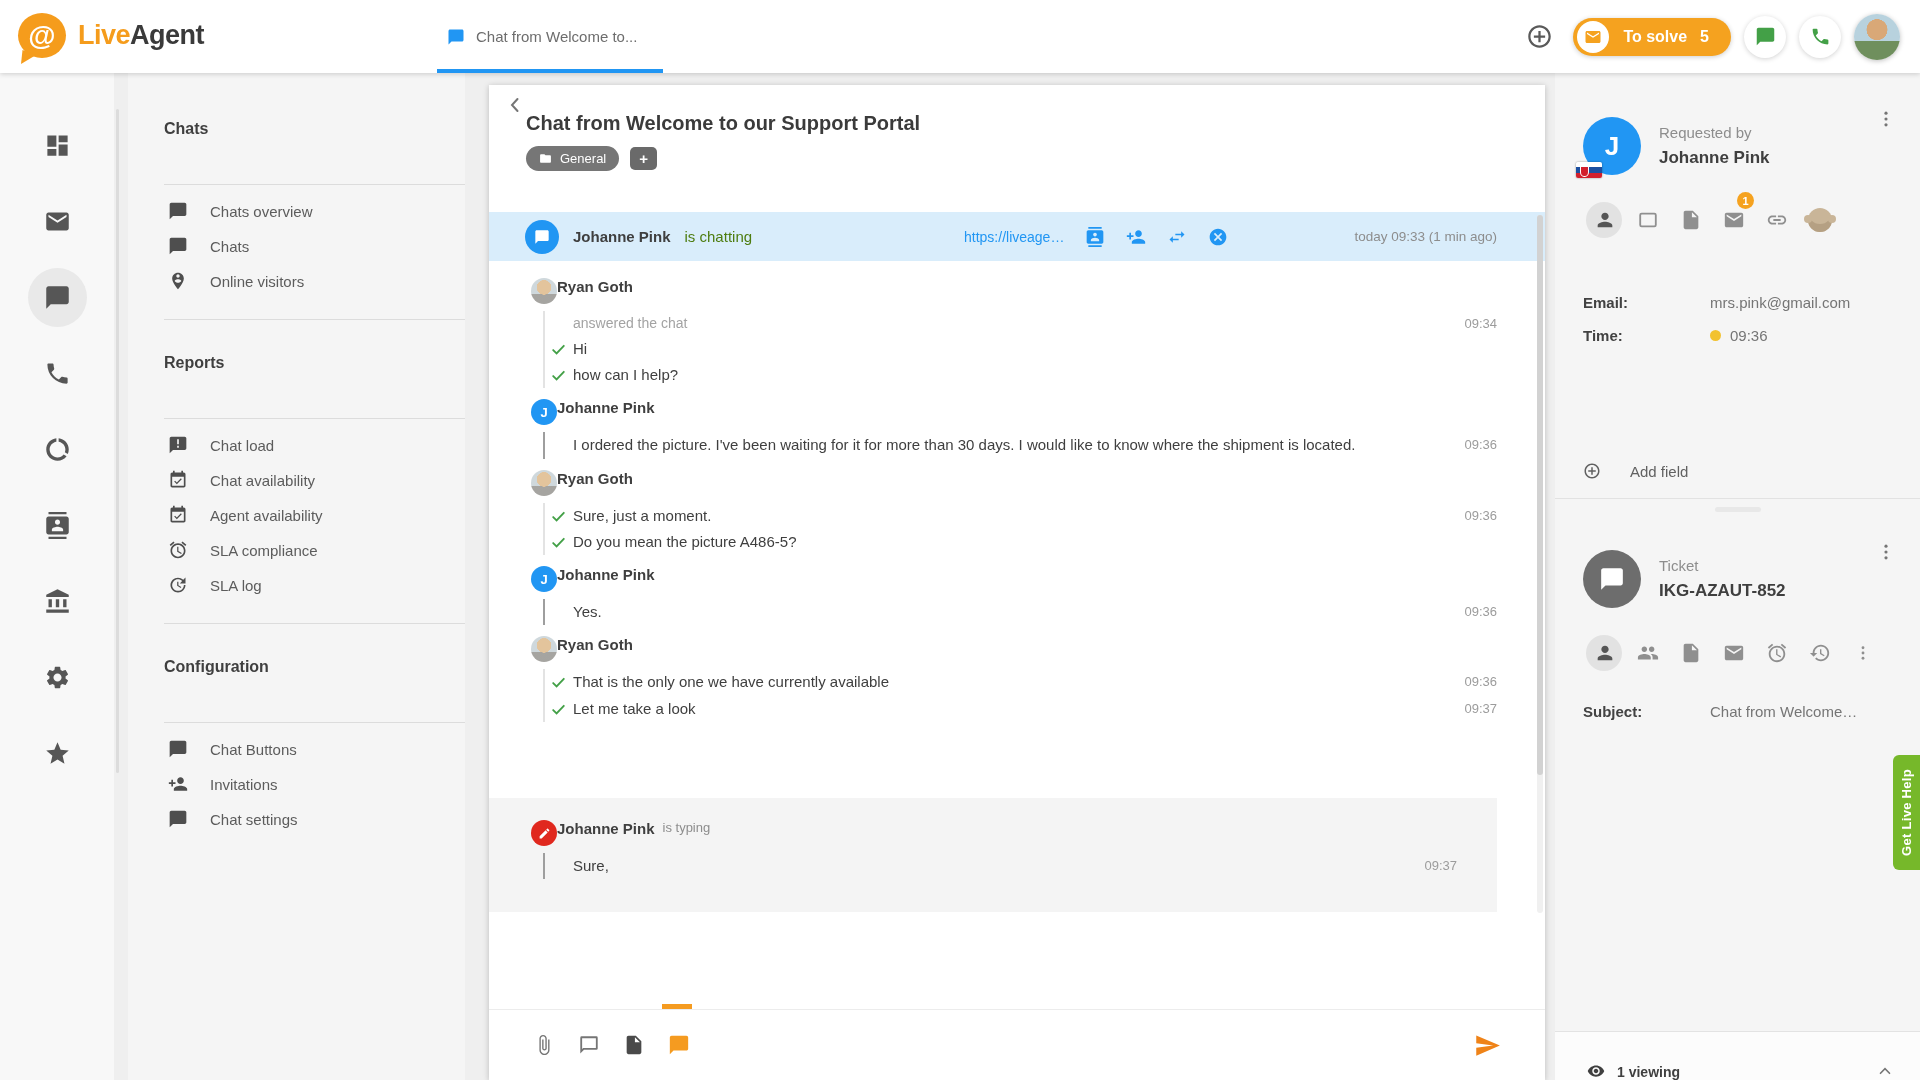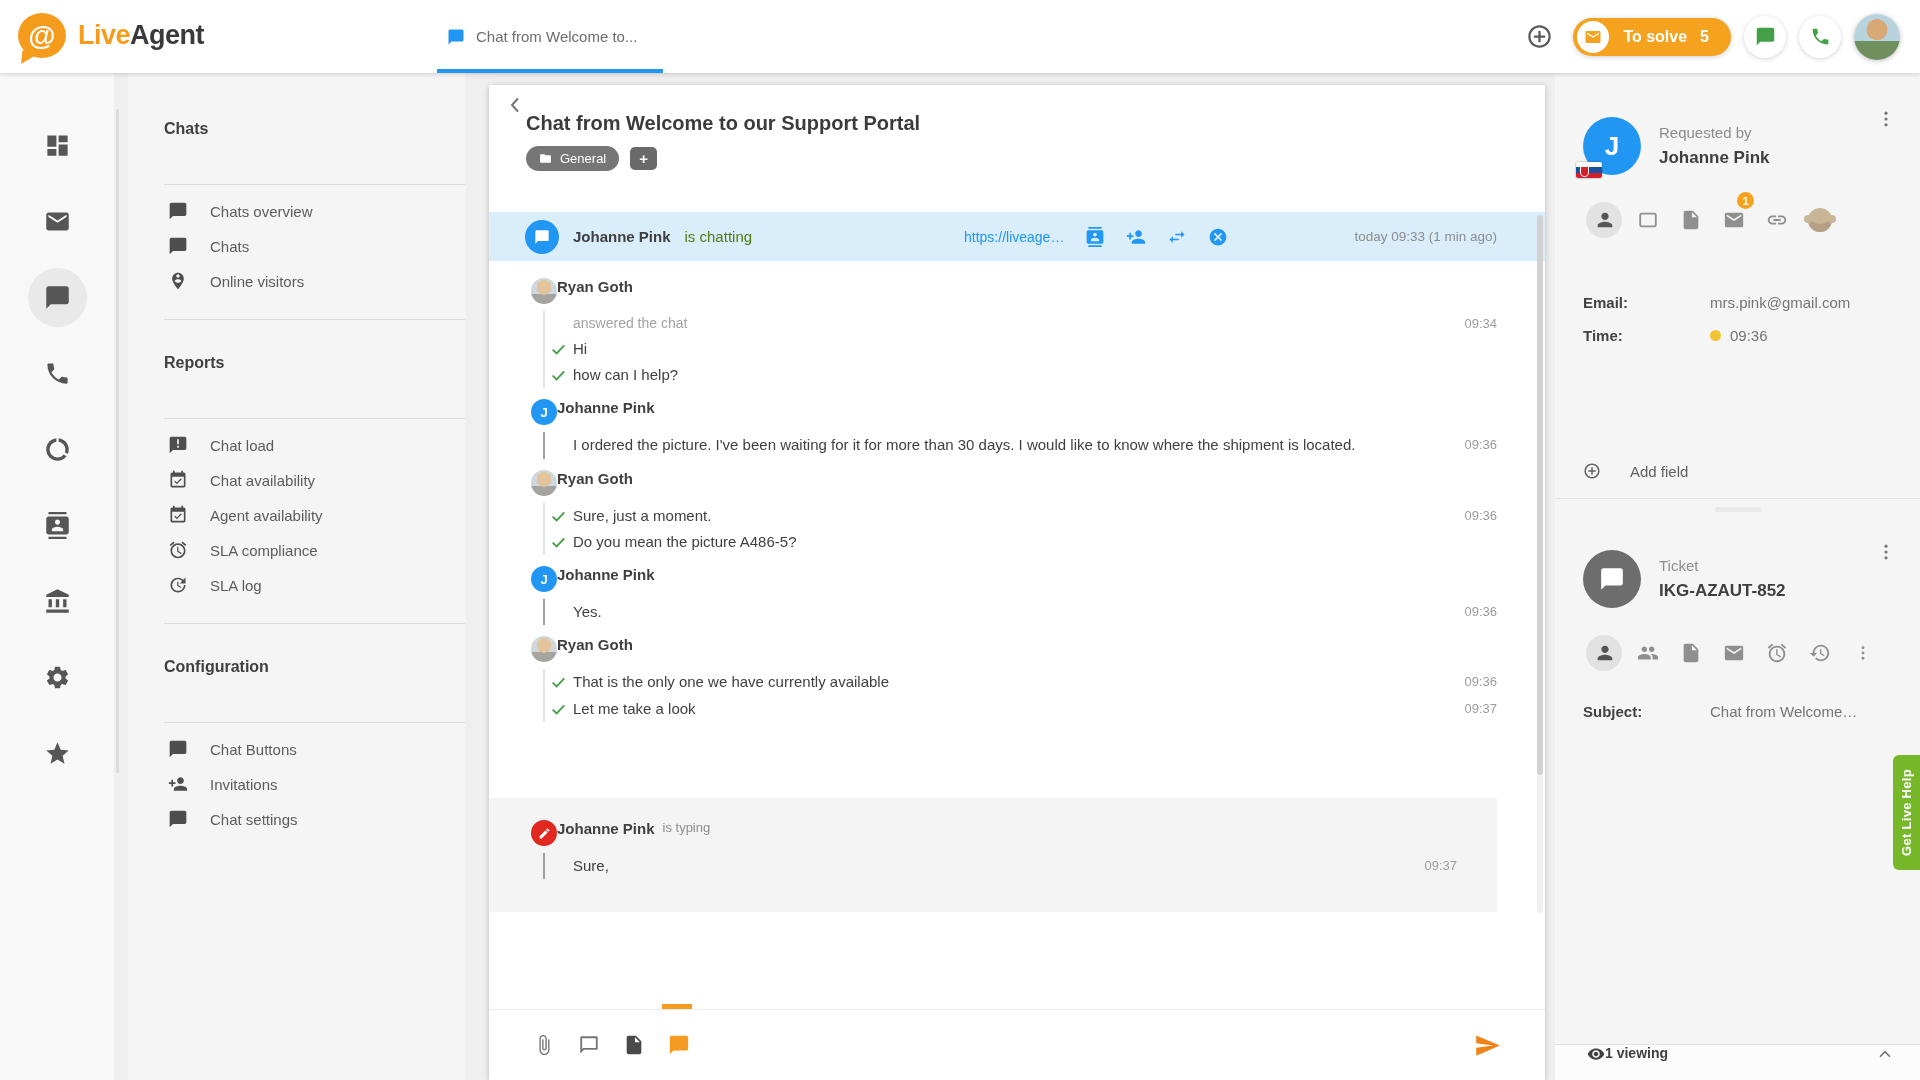--- a/index.html
+++ b/index.html
@@ -118,21 +118,21 @@
   .frow{display:flex;align-items:center;height:33px;font-size:15px}
   .flabel{width:127px;font-weight:700;color:#424242;flex:none}
   .fvalue{color:#757575;display:flex;align-items:center;gap:9px}
   .dot{width:11px;height:11px;border-radius:50%;background:#f2c230;flex:none}
   .add-field{display:flex;align-items:center;gap:29px;color:#616161;font-size:15px;margin-top:110px;cursor:pointer;width:max-content}
   .add-field .ic{width:18px;height:18px;color:#616161}
   .p-hr{border:none;border-top:1px solid #e2e2e2;margin:18px -28px 0}
   .handle{width:46px;height:5px;background:#e8e8e8;border-radius:3px;margin:8px auto 0}
   .ticket-head{margin-top:38px}
   .tfields{margin-top:24px}
-  .viewing{position:absolute;left:0;bottom:0;width:100%;height:36px;background:#fcfcfc;border-top:1px solid #e3e3e3;display:flex;align-items:flex-start;padding:0 26px 0 32px;gap:0;color:#3f3f3f;font-weight:700;font-size:14px;cursor:pointer}
+  .viewing{position:absolute;left:0;bottom:0;width:100%;height:49px;background:#fcfcfc;border-top:1px solid #e3e3e3;display:flex;align-items:flex-end;padding:0 26px 0 32px;gap:12px;color:#3f3f3f;font-weight:700;font-size:14px;cursor:pointer}
   .viewing .eye{width:18px;height:18px;color:#3f3f3f}
   .viewing .chev{margin-left:auto;width:18px;height:18px;color:#757575;cursor:pointer}
 
   .help-tab{position:absolute;right:0;top:755px;width:27px;height:115px;background:#76b82a;border-radius:0 6px 6px 0;color:#fff;font-weight:700;font-size:13px;display:flex;align-items:center;justify-content:center;writing-mode:vertical-rl;transform:rotate(180deg);z-index:40;letter-spacing:.3px;cursor:pointer}
 </style>
 </head>
 <body>
 
 <header class="topbar">
   <div class="logo">

